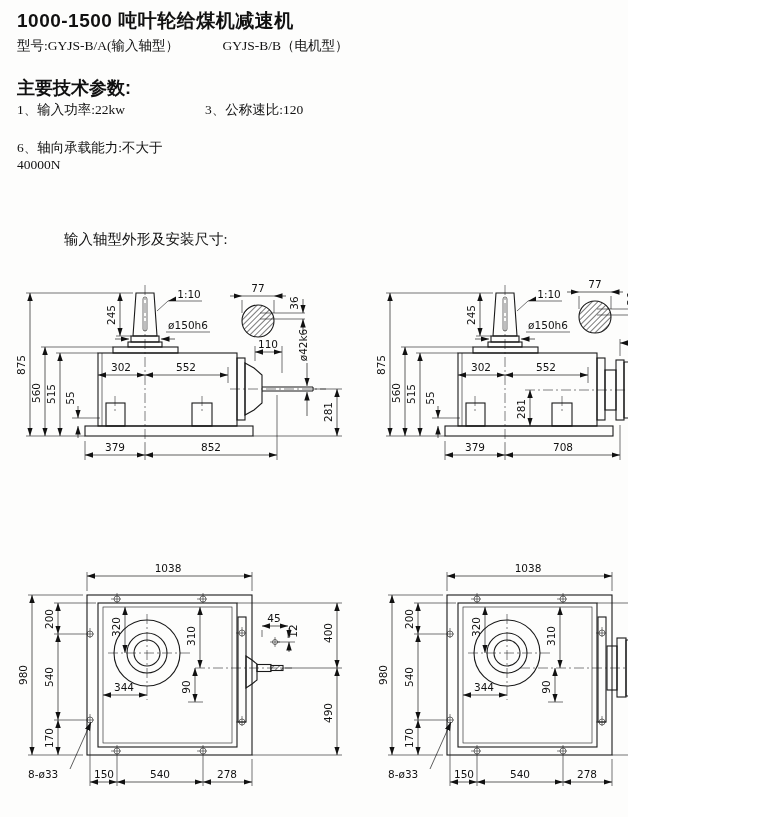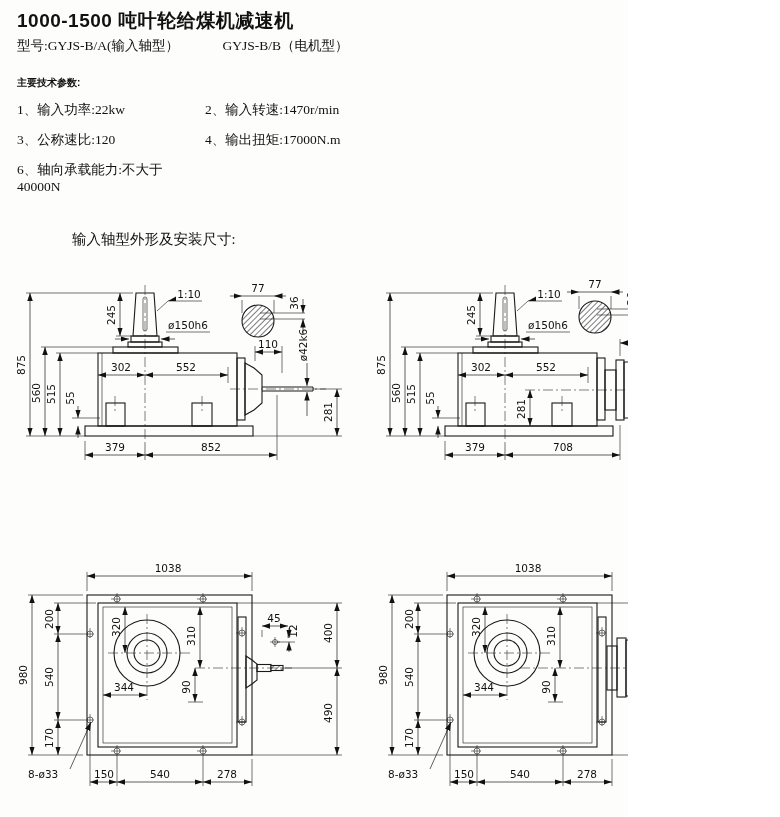--- a/index.html
+++ b/index.html
@@ -2,26 +2,26 @@
 <html><head>
 <meta charset="utf-8">
 <style>
   html,body{margin:0;padding:0;background:#fff;}
   .page{position:relative;width:628px;height:817px;background:#fdfdfc;overflow:hidden;
         font-family:"Liberation Serif","DejaVu Serif",serif;color:#111;}
   .title{position:absolute;left:17px;top:8px;margin:0;font-size:19px;font-weight:bold;
          font-family:"Liberation Sans","DejaVu Sans",sans-serif;letter-spacing:.5px;}
   .models{position:absolute;left:17px;top:37px;font-size:13.5px;}
   .models span{margin-right:40px;margin-top:32px;}
-  .params-heading{position:absolute;left:17px;top:76px;font-size:10px;font-weight:bold;
+  .params-heading{position:absolute;left:17px;top:76px;font-size:18px;font-weight:bold;
          font-family:"Liberation Sans","DejaVu Sans",sans-serif;}
   .params{position:absolute;left:17px;top:101px;display:grid;grid-template-columns:188px auto;
-          row-gap:12px;font-size:13.5px;}
+          row-gap:20px;font-size:13.5px;}
   .caption{position:absolute;top:230px;font-size:14.5px;}
-  .caption-a{left:64px;margin-left:8px;} .caption-b{left:438px;}
+  .caption-a{left:64px;} .caption-b{left:438px;}
   svg.drawing{position:absolute;}
   .o{fill:none;stroke:#1a1a1a;stroke-width:1.1;}
   .oh{fill:url(#hp);stroke:#1a1a1a;stroke-width:1.1;}
   .ow{fill:#fff;stroke:#1a1a1a;stroke-width:1.1;}
   .vfr{fill:url(#vf);stroke:none;}
   .e{fill:none;stroke:#1a1a1a;stroke-width:.6;}
   .d{fill:none;stroke:#1a1a1a;stroke-width:.7;}
   .c{fill:none;stroke:#1a1a1a;stroke-width:.55;stroke-dasharray:10 3 2 3;}
   svg text{font:10.5px "DejaVu Sans","Liberation Sans",sans-serif;fill:#111;text-anchor:middle;}
   svg text.ts{text-anchor:start;}
@@ -32,23 +32,21 @@
 <div class="page">
 
   <h1 class="title">1000-1500 吨叶轮给煤机减速机</h1>
   <div class="models">
     <span>型号:GYJS-B/A(输入轴型）</span>
     <span>GYJS-B/B（电机型）</span>
   </div>
   <div class="params-heading">主要技术参数:</div>
   <div class="params">
     <span>1、输入功率:22kw</span>
-    <span>2、输入转速:1470r/min</span>
     <span>3、公称速比:120</span>
-    <span>4、输出扭矩:17000N.m</span>
     <span>6、轴向承载能力:不大于 40000N</span>
   </div>
 
   <div class="caption caption-a">输入轴型外形及安装尺寸:</div>
 
   <svg class="drawing" style="left:10px;top:263px" width="360" height="224" viewBox="0 0 360 224">
     <defs>
       <marker id="arE" markerWidth="9" markerHeight="6" refX="8.5" refY="2.75" orient="auto" markerUnits="userSpaceOnUse">
         <path d="M0,0 L8.5,2.75 L0,5.5 Z" fill="#111"></path>
       </marker>

